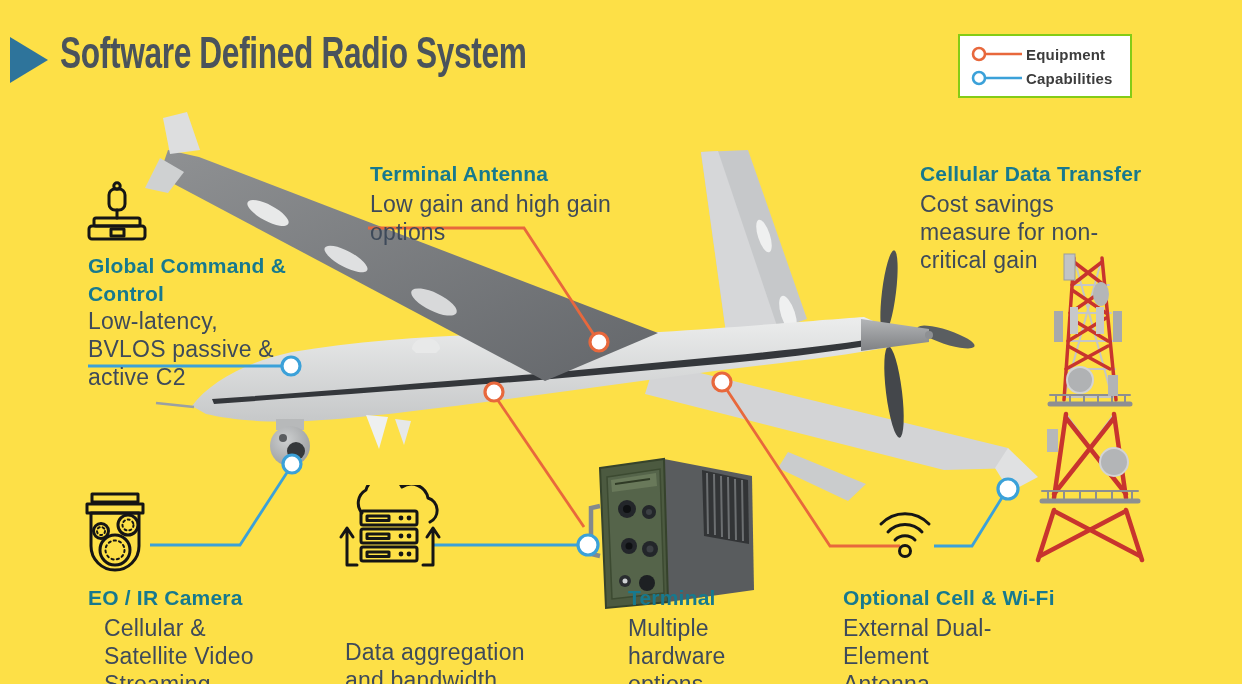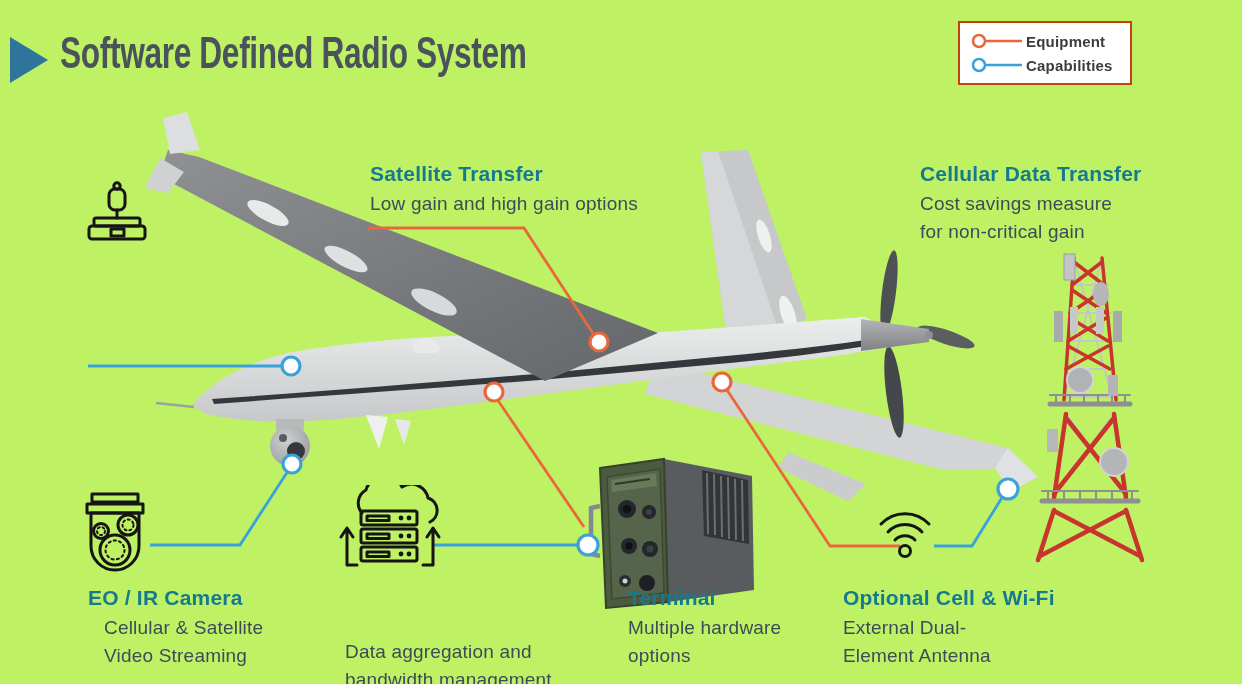--- a/index.html
+++ b/index.html
@@ -1,32 +1,32 @@
 <!DOCTYPE html>
 <html><head>
 <meta charset="utf-8">
 <style>
   html,body{margin:0;padding:0;background:#ffffff;}
-  #canvas{position:relative;width:1242px;height:684px;background:#bef264;overflow:hidden;
+  #canvas{position:relative;width:1242px;height:684px;background:#fde047;overflow:hidden;
           font-family:"Liberation Sans",sans-serif;}
   svg{display:block;}
   .abs{position:absolute;}
   
   #page-title{position:absolute;left:60px;top:28px;font-size:44px;font-weight:bold;
               color:#4A535C;transform:scaleX(.72);transform-origin:left center;
               letter-spacing:-.5px;white-space:nowrap;}
   
-  #legend{position:absolute;left:958px;top:21px;width:174px;border:2px solid #c2410c;
+  #legend{position:absolute;left:958px;top:34px;width:174px;border:2px solid #84cc16;
           background:#fff;padding:6px 0 6px 10px;box-sizing:border-box;}
   .legend-row{display:flex;align-items:center;height:24px;}
   .legend-label{font-size:15px;font-weight:bold;color:#3c3c3c;letter-spacing:.2px;}
   
   .co-head{position:absolute;font-size:21px;font-weight:bold;color:#17798E;
            line-height:28px;letter-spacing:.2px;}
-  .co-body{position:absolute;font-size:19px;font-weight:400;color:#3E4A5A;
+  .co-body{position:absolute;font-size:23px;font-weight:400;color:#3E4A5A;
            line-height:28px;letter-spacing:.2px;}
   .icon{position:absolute;}
   .icon svg{stroke:#151515;fill:none;stroke-width:3;stroke-linecap:round;stroke-linejoin:round;}
 </style>
 </head>
 <body>
 
 <div id="canvas">
 
   <svg class="abs" style="left:0;top:0;" width="1242" height="684" viewBox="0 0 1242 684">
@@ -246,22 +246,24 @@
 
   <div class="icon" style="left:872px;top:498px;">
     <svg width="66" height="62" viewBox="0 0 66 62">
       <path d="M9,26 a33,33 0 0 1 48,0"></path>
       <path d="M16,34 a23,23 0 0 1 34,0"></path>
       <path d="M23,42 a14,14 0 0 1 20,0"></path>
       <circle cx="33" cy="53" r="5.5"></circle>
     </svg>
   </div>
 
-
-  <div class="co-head" style="left:370px;top:160px;width:320px;">Satellite Transfer</div>
+  <div class="co-head" style="left:88px;top:252px;width:240px;">Global Command &amp; Control</div>
+  <div class="co-body" style="left:88px;top:307px;width:195px;">Low-latency, BVLOS passive &amp; active C2</div>
+
+  <div class="co-head" style="left:370px;top:160px;width:320px;">Terminal Antenna</div>
   <div class="co-body" style="left:370px;top:190px;width:320px;">Low gain and high gain options</div>
 
   <div class="co-head" style="left:920px;top:160px;width:320px;">Cellular Data Transfer</div>
   <div class="co-body" style="left:920px;top:190px;width:212px;">Cost savings measure for non-critical gain</div>
 
   <div class="co-head" style="left:88px;top:584px;width:240px;">EO / IR Camera</div>
   <div class="co-body" style="left:104px;top:614px;width:180px;">Cellular &amp; Satellite Video Streaming</div>
 
   <div class="co-body" style="left:345px;top:614px;width:215px;margin-top:24px;">Data aggregation and bandwidth management</div>
 

